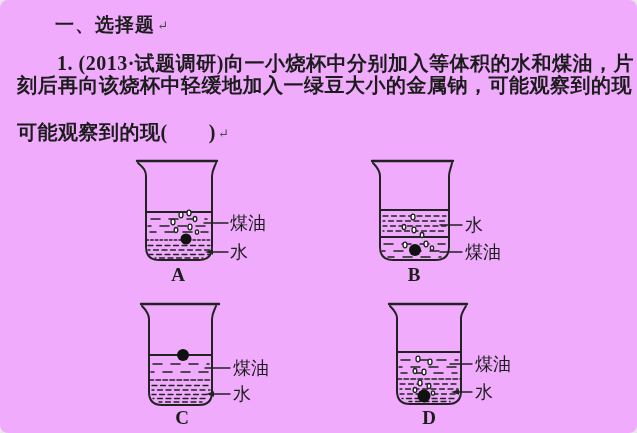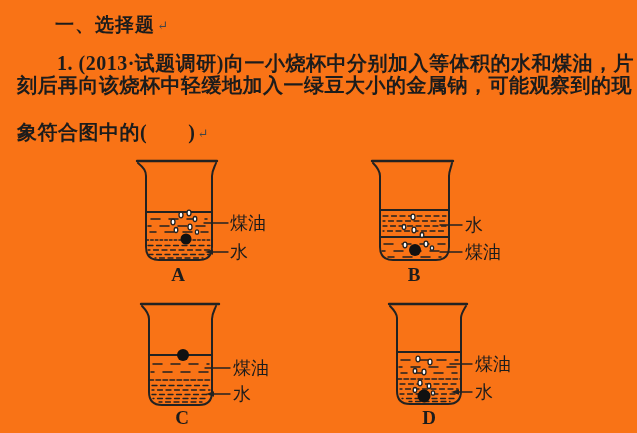--- a/index.html
+++ b/index.html
@@ -1,19 +1,19 @@
 <!DOCTYPE html>
 <html><head>
 <meta charset="utf-8">
 <style>
   html,body{margin:0;padding:0;background:#e8e8e8;}
   .page{
-    position:relative;width:637px;height:433px;background:#f97316;
+    position:relative;width:637px;height:433px;background:#f0abfc;
     font-family:"Liberation Serif","DejaVu Serif",serif;
-    color:#1c1c1c;overflow:hidden;
+    color:#1c1c1c;overflow:hidden;border-radius:8px;
   }
   .heading{
     position:absolute;left:55px;top:12px;
     font-size:19px;font-weight:bold;letter-spacing:1px;white-space:nowrap;
   }
   .qline{
     position:absolute;font-size:20px;font-weight:bold;
     letter-spacing:0.5px;white-space:nowrap;
   }
   .qline1{left:57px;top:50px;}
@@ -33,21 +33,21 @@
 </style>
 </head>
 <body>
 
 <div class="page">
 
   <div class="heading"><span>一、选择题</span><span class="pmark">↵</span></div>
 
   <div class="qline qline1">1. (2013·试题调研)向一小烧杯中分别加入等体积的水和煤油，片</div>
   <div class="qline qline2">刻后再向该烧杯中轻缓地加入一绿豆大小的金属钠，可能观察到的现</div>
-  <div class="qline qline3"><span>象符合图中的(　　)</span><span class="pmark">↵</span></div>
+  <div class="qline qline3"><span>可能观察到的现(　　)</span><span class="pmark">↵</span></div>
 
   <svg style="left:125px;top:150px" width="165" height="140" viewBox="125 150 165 140">
     <g stroke="#222" fill="none" stroke-linecap="round">
 
       <g>
         <path d="M137,161 L217,161" stroke-width="2.4"></path>
         <path d="M138,163 C144,168 146,171 146,176 L146,247 Q146,260 159,260 L199,260 Q212,260 212,247 L212,176 C212,171 214,168 216,163" stroke-width="2"></path>
       </g>
 
       <g>

